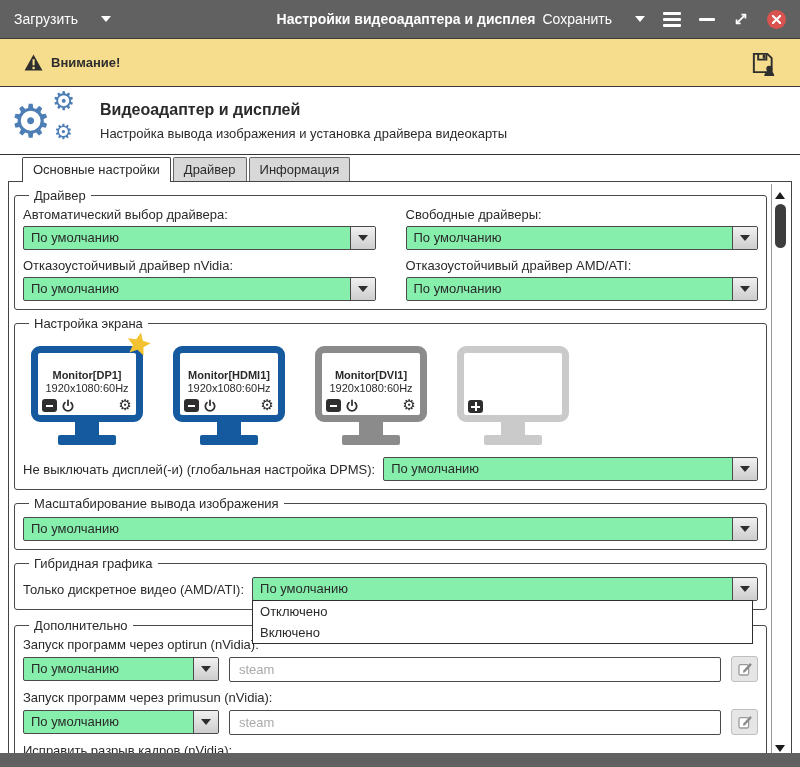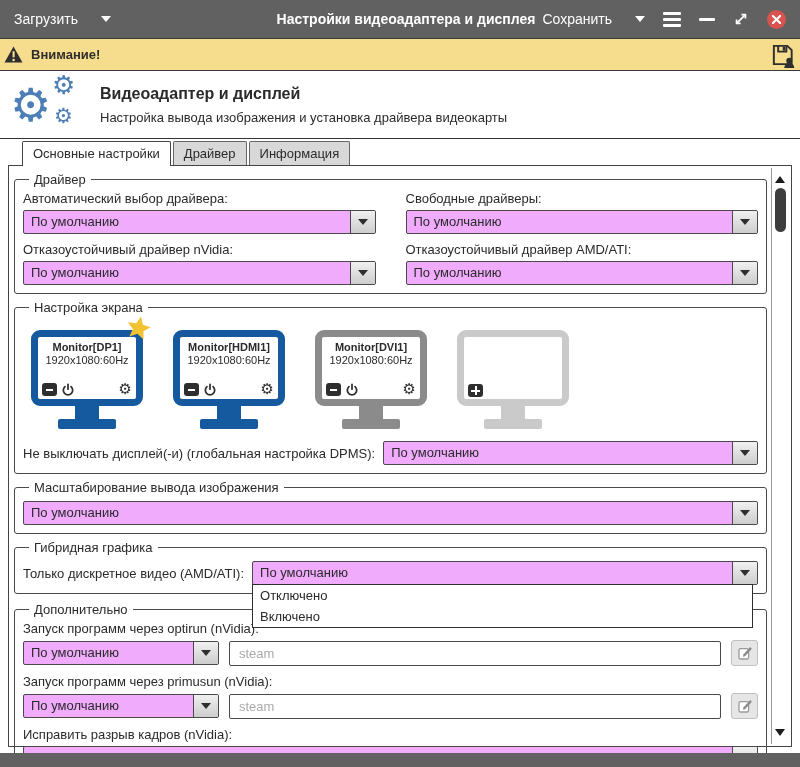--- a/index.html
+++ b/index.html
@@ -14,22 +14,22 @@
   .tb-menu-btn { display:flex; align-items:flex-end; gap:23px; font-size:14px; cursor:pointer; }
   .caret-down-w { width:0; height:0; border:5px solid transparent; border-top:6px solid #fff; margin-top:5px; }
   .hamburger { display:flex; flex-direction:column; gap:3px; cursor:pointer; }
   .hamburger div { width:18px; height:3px; background:#fff; border-radius:1px; }
   .min-btn { width:16px; height:3px; background:#fff; border-radius:1px; cursor:pointer; }
   .max-btn { cursor:pointer; display:flex; }
   .close-btn { width:19px; height:19px; border-radius:50%; background:#d9534f;
     display:flex; align-items:center; justify-content:center; cursor:pointer; }
 
   
-  .warnbar { height:33px; background:#f6dc8d; border-top:1px solid #3a3a3a; border-bottom:1px solid #3a3a3a;
-    display:flex; align-items:center; padding:0 4px; gap:8px; }
+  .warnbar { height:49px; background:#f6dc8d; border-top:1px solid #3a3a3a; border-bottom:1px solid #3a3a3a;
+    display:flex; align-items:center; padding:0 24px; gap:8px; }
   .warn-label { font-size:13px; font-weight:bold; color:#2e2e2e; }
   .warn-spacer { flex:1; }
 
   
   .header { height:68px; background:#fff; border-bottom:1px solid #333;
     display:flex; align-items:center; padding:0 10px; gap:16px; }
   .gears { position:relative; width:74px; height:62px; flex:none; }
   .gears span { position:absolute; color:#4d7eb5; font-family:"DejaVu Sans", sans-serif; line-height:1; }
   .gear-large  { left:0;  top:8px;  font-size:46px; }
   .gear-small-top { left:42px; top:-2px; font-size:26px; }
@@ -48,34 +48,34 @@
   .panel { position:absolute; top:2px; left:5px; right:24px; bottom:2px; }
 
   fieldset { border:1px solid #4a4a4a; border-radius:3px; margin:4px 0 6px; padding:0 8px 8px; }
   legend { font-size:13px; padding:0 5px; margin-left:6px; }
   .fld-label { display:block; font-size:13px; margin:4px 0 4px; }
 
   .grid2 { display:grid; grid-template-columns:1fr 1fr; column-gap:30px; row-gap:4px; }
 
   
   .sel { display:flex; align-items:stretch; border:1px solid #4a4a4a; border-radius:2px;
-    background:#f0abfc; height:24px; cursor:pointer; }
+    background:#86efac; height:24px; cursor:pointer; }
   .sel-v { flex:1; font-size:13px; padding:3px 7px; white-space:nowrap; overflow:hidden; }
   .sel-b { width:25px; border-left:1px solid #4a4a4a; background:linear-gradient(#f0f0f0,#cdcdcd);
     display:flex; align-items:center; justify-content:center; border-radius:0 1px 1px 0; }
   .caret-down { width:0; height:0; border:5px solid transparent; border-top:6px solid #2e2e2e; margin-top:5px; }
 
   
   .monrow { display:flex; gap:30px; padding:15px 4px 2px 8px; }
   .mon { width:112px; position:relative; cursor:pointer; }
   .m-active   { --c:#155a9e; }
   .m-disabled { --c:#8b8b8b; }
   .m-empty    { --c:#cacaca; }
   .mon-screen { border:7px solid var(--c); border-radius:9px; background:#fff; height:76px; position:relative; }
-  .mon-name { font-size:11px; font-weight:bold; text-align:center; margin-top:4px; white-space:nowrap; }
+  .mon-name { font-size:11px; font-weight:bold; text-align:center; margin-top:16px; white-space:nowrap; }
   .mon-mode { font-size:11px; text-align:center; margin-top:1px; white-space:nowrap; }
   .mon-ctrls { position:absolute; left:4px; right:4px; bottom:2px; display:flex; align-items:center; gap:4px; }
   .sq-btn { width:15px; height:13px; background:#2e2e2e; border-radius:3px; flex:none;
     display:flex; align-items:center; justify-content:center; cursor:pointer; }
   .sq-btn .bar { width:7px; height:2px; background:#fff; }
   .sq-btn .plus { position:relative; width:9px; height:9px; }
   .sq-btn .plus:before, .sq-btn .plus:after { content:""; position:absolute; background:#fff; }
   .sq-btn .plus:before { left:3.5px; top:0; width:2px; height:9px; }
   .sq-btn .plus:after  { left:0; top:3.5px; width:9px; height:2px; }
   .mon-gear { margin-left:auto; font-size:15px; color:#2e2e2e; font-family:"DejaVu Sans", sans-serif;

